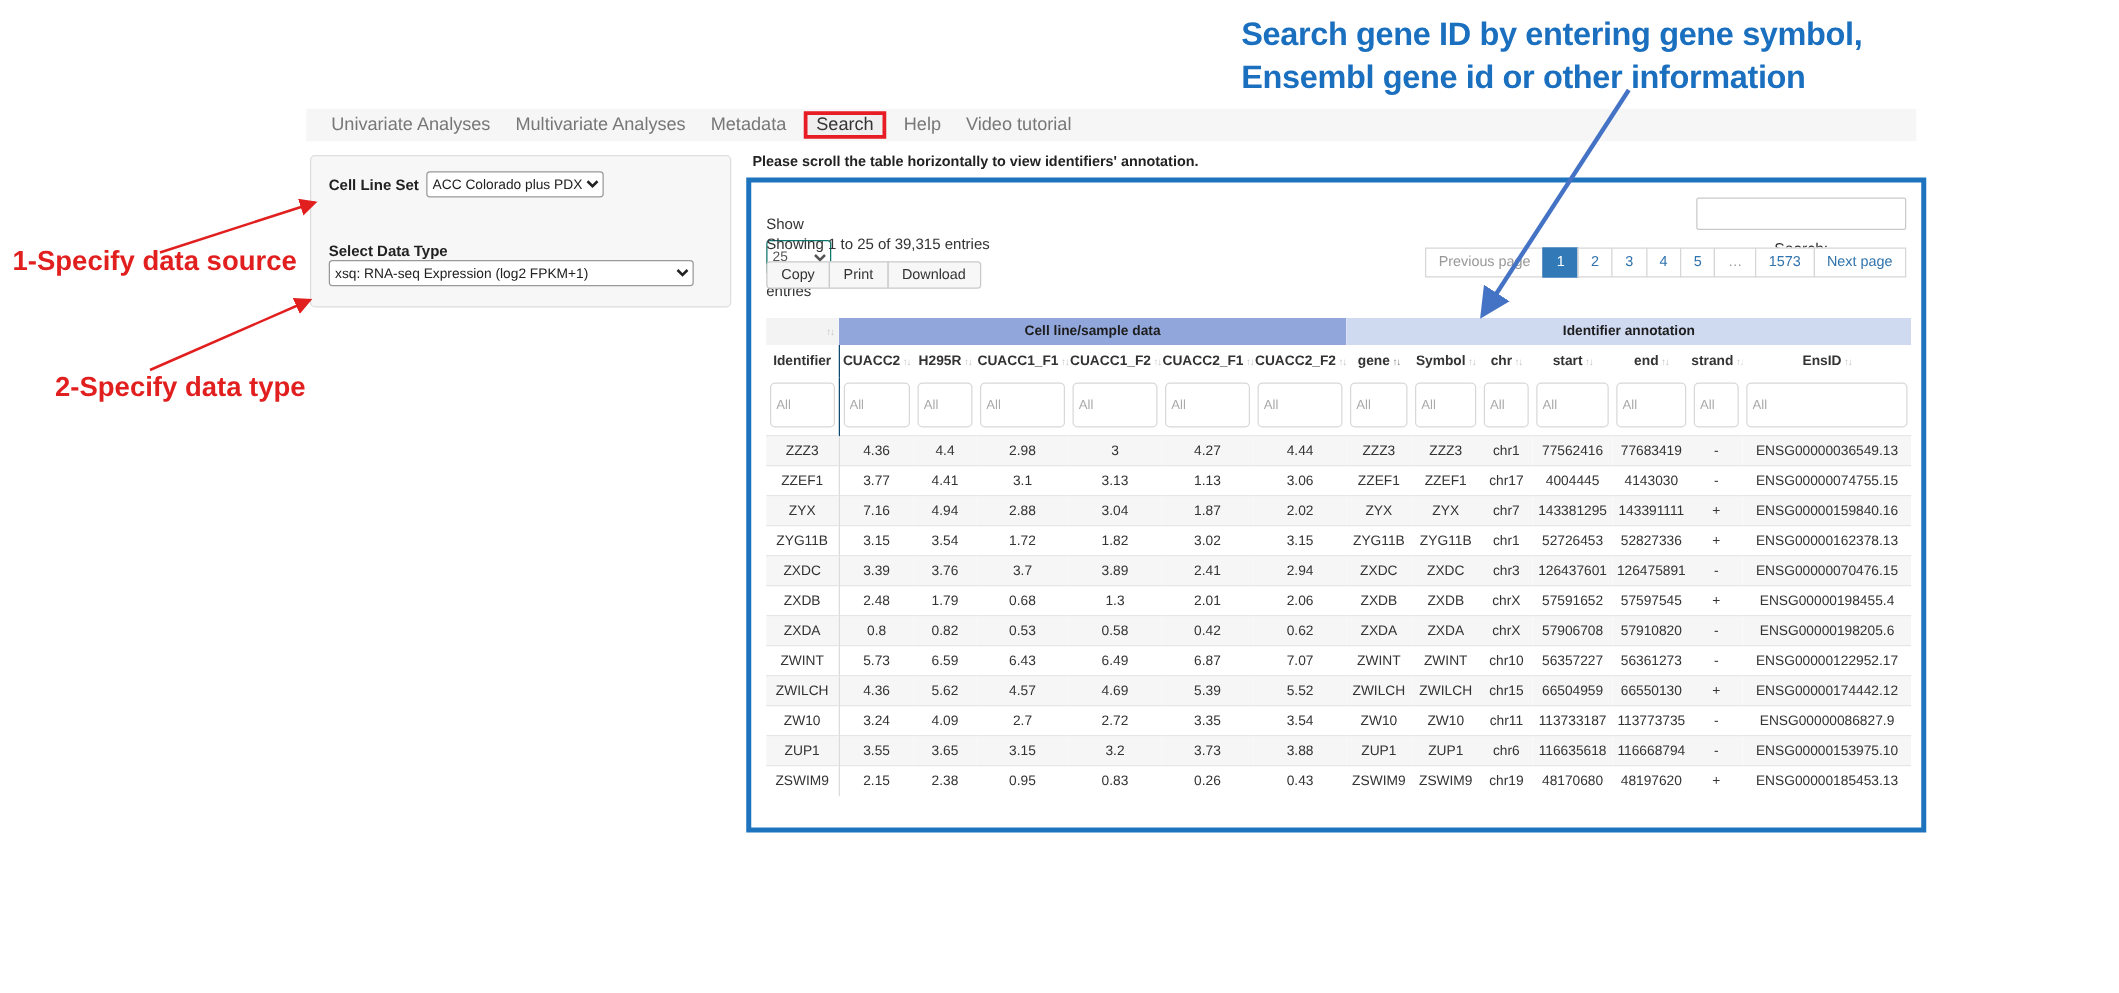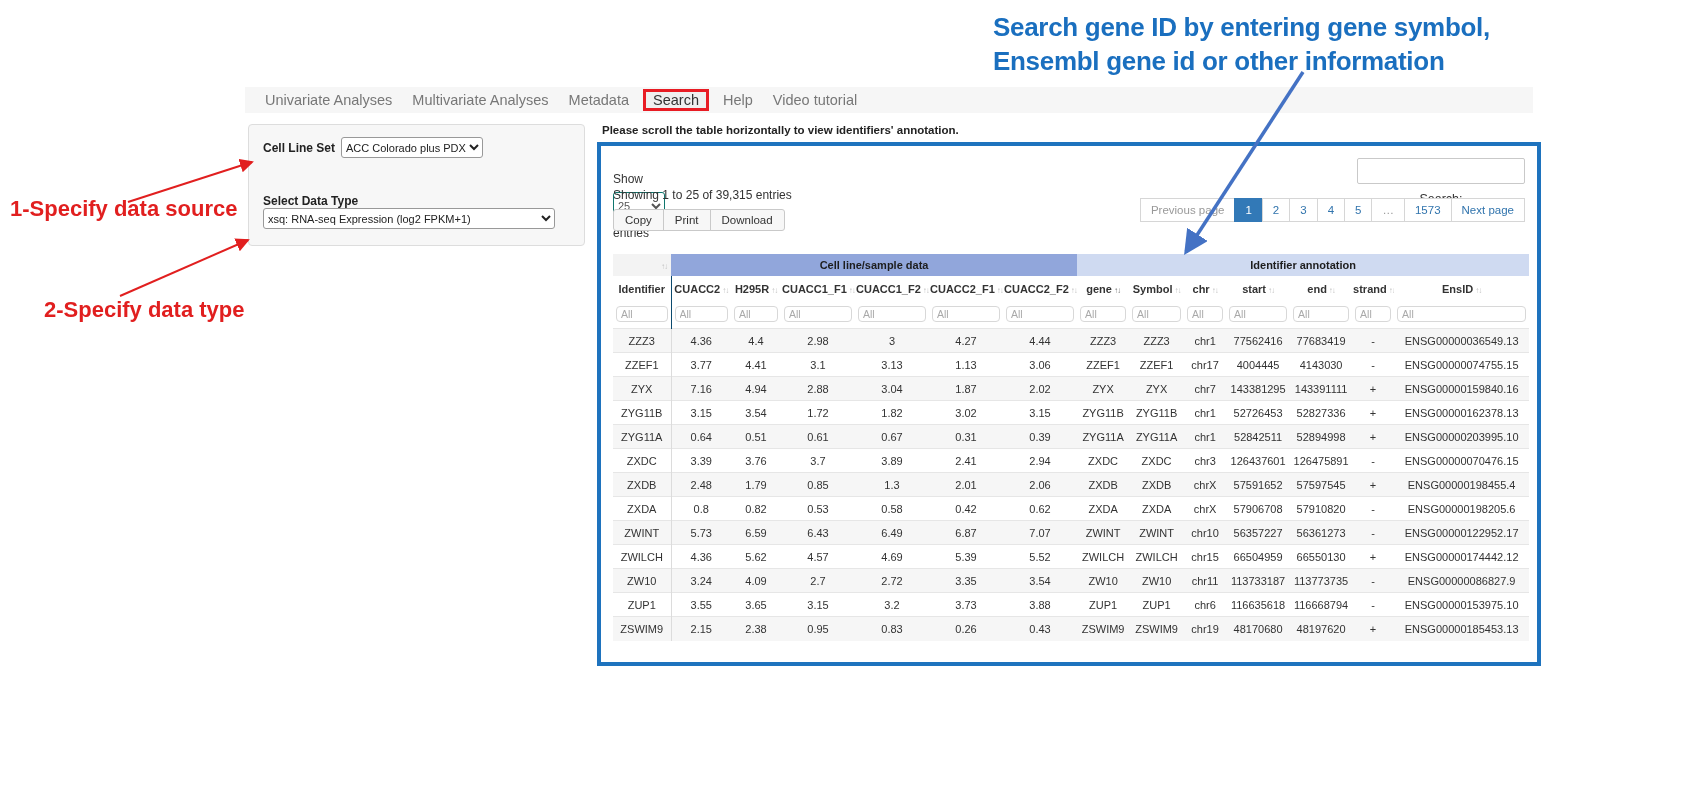--- a/index.html
+++ b/index.html
@@ -76,21 +76,21 @@
   td.group-blank { background:#f3f3f3; text-align:right !important; padding-right:4px; }
   td.group-sample { background:#91a6db; }
   td.group-anno { background:#cfdaf1; }
 
   tr.col-row th { height:26px; font-weight:bold; font-size:11px; padding:2px 1px;
                   background:#fff; cursor:pointer; }
   .sort-icon { font-size:8px; color:#c3c3c3; margin-left:2px; letter-spacing:-1px; }
   .sort-icon.sort-active { color:#777; }
 
   tr.filter-row td { padding:4px 3px 6px 3px; background:#fff; }
-  tr.filter-row input { width:100%; height:16px; border:1px solid #d8d8d8; border-radius:4px;
+  tr.filter-row input { width:100%; height:36px; border:1px solid #d8d8d8; border-radius:4px;
                         font-size:10.5px; padding:0 4px; color:#444; }
   tr.filter-row input::placeholder { color:#a9a9a9; }
 
   tr.data-row td { height:24px; padding:4px 2px; border-top:1px solid #e6e6e6; }
   tr.data-row:nth-child(odd) td { background:#f6f6f6; }
   tr.data-row td:first-child { border-right:1px solid #dcdcdc; }
   tr.col-row th:first-child, tr.filter-row td:first-child { border-right:1px solid #0c4a6e; }
 </style>
 </head>
 <body>
@@ -284,56 +284,40 @@
             <td>3.15</td>
             <td>ZYG11B</td>
             <td>ZYG11B</td>
             <td>chr1</td>
             <td>52726453</td>
             <td>52827336</td>
             <td>+</td>
             <td>ENSG00000162378.13</td>
           </tr>
           <tr class="data-row">
-            <td>ZYG11A</td>
-            <td>0.64</td>
-            <td>0.51</td>
-            <td>0.61</td>
-            <td>0.67</td>
-            <td>0.31</td>
-            <td>0.39</td>
-            <td>ZYG11A</td>
-            <td>ZYG11A</td>
-            <td>chr1</td>
-            <td>52842511</td>
-            <td>52894998</td>
-            <td>+</td>
-            <td>ENSG00000203995.10</td>
-          </tr>
-          <tr class="data-row">
             <td>ZXDC</td>
             <td>3.39</td>
             <td>3.76</td>
             <td>3.7</td>
             <td>3.89</td>
             <td>2.41</td>
             <td>2.94</td>
             <td>ZXDC</td>
             <td>ZXDC</td>
             <td>chr3</td>
             <td>126437601</td>
             <td>126475891</td>
             <td>-</td>
             <td>ENSG00000070476.15</td>
           </tr>
           <tr class="data-row">
             <td>ZXDB</td>
             <td>2.48</td>
             <td>1.79</td>
-            <td>0.85</td>
+            <td>0.68</td>
             <td>1.3</td>
             <td>2.01</td>
             <td>2.06</td>
             <td>ZXDB</td>
             <td>ZXDB</td>
             <td>chrX</td>
             <td>57591652</td>
             <td>57597545</td>
             <td>+</td>
             <td>ENSG00000198455.4</td>

